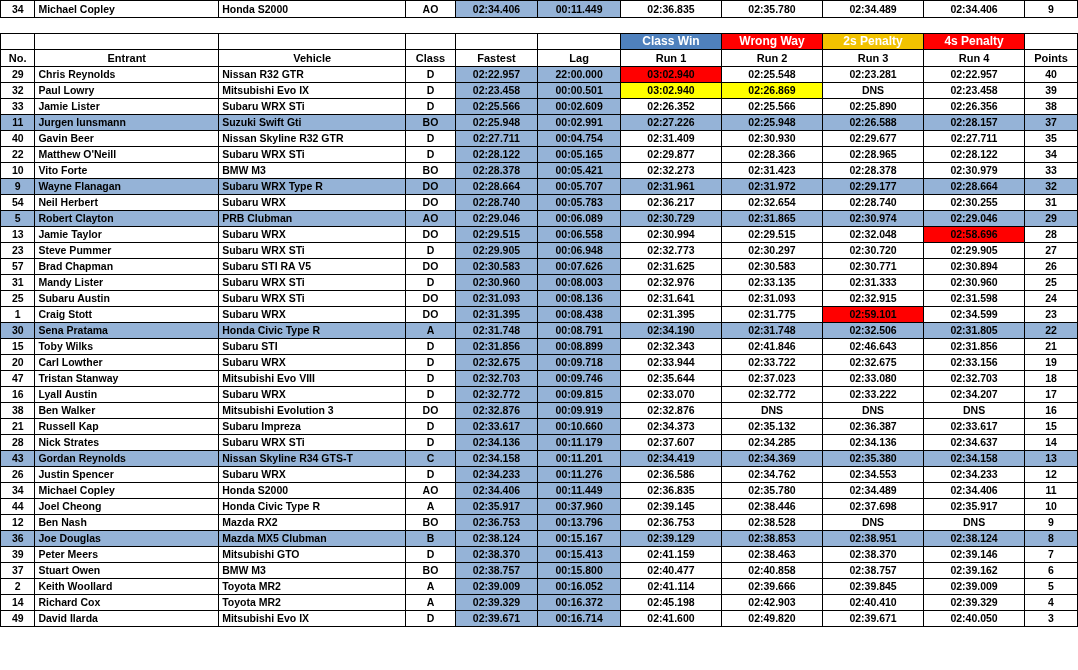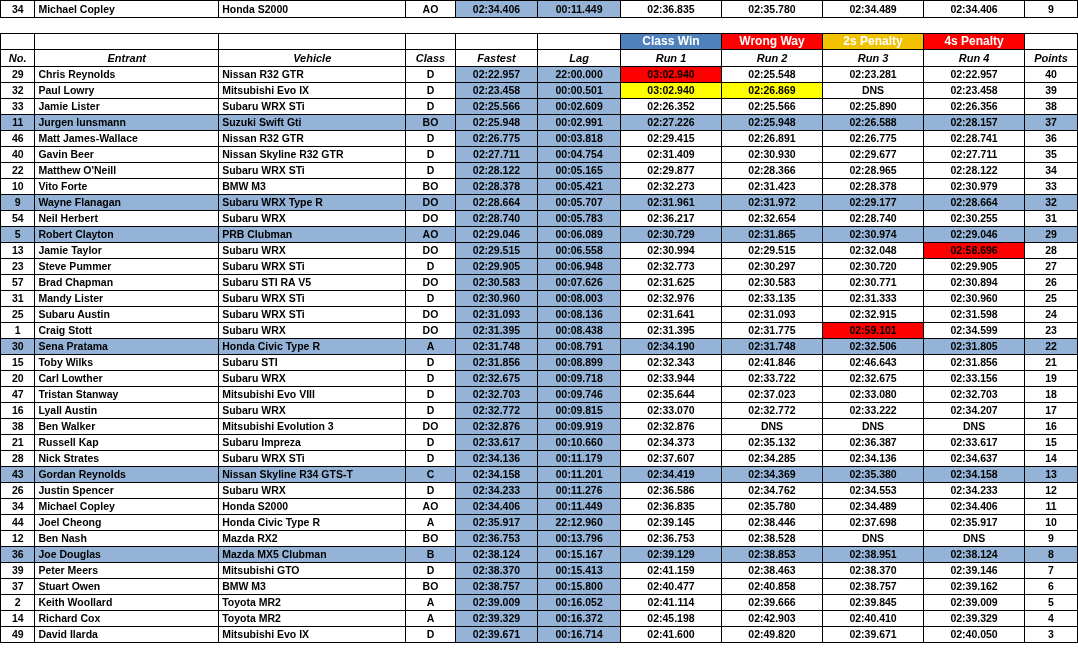--- a/index.html
+++ b/index.html
@@ -71,21 +71,20 @@
   .lg-4s        { background: #ff0000; }
 
   
   .hdr td {
     text-align: center;
     background: #ffffff;
     font-weight: bold;
     font-size: 11px;
     height: 16px;
     line-height: 16px;
-    font-style: italic;
   }
 
   
   .hl-blue   { background: #95b3d7; }
   .hl-red    { background: #ff0000; }
   .hl-yellow { background: #ffff00; }
   .row-blue td { background: #95b3d7; }
 
   .nb { border: none; background: #ffffff; }
 </style>
@@ -211,33 +210,20 @@
           <td class="center">BO</td>
           <td class="center">02:25.948</td>
           <td class="center">00:02.991</td>
           <td class="center">02:27.226</td>
           <td class="center">02:25.948</td>
           <td class="center">02:26.588</td>
           <td class="center">02:28.157</td>
           <td class="center">37</td>
         </tr>
         <tr>
-          <td class="center">46</td>
-          <td class="left">Matt James-Wallace</td>
-          <td class="left">Nissan R32 GTR</td>
-          <td class="center">D</td>
-          <td class="center hl-blue">02:26.775</td>
-          <td class="center hl-blue">00:03.818</td>
-          <td class="center">02:29.415</td>
-          <td class="center">02:26.891</td>
-          <td class="center">02:26.775</td>
-          <td class="center">02:28.741</td>
-          <td class="center">36</td>
-        </tr>
-        <tr>
           <td class="center">40</td>
           <td class="left">Gavin Beer</td>
           <td class="left">Nissan Skyline R32 GTR</td>
           <td class="center">D</td>
           <td class="center hl-blue">02:27.711</td>
           <td class="center hl-blue">00:04.754</td>
           <td class="center">02:31.409</td>
           <td class="center">02:30.930</td>
           <td class="center">02:29.677</td>
           <td class="center">02:27.711</td>
@@ -528,21 +514,21 @@
           <td class="center">02:34.489</td>
           <td class="center">02:34.406</td>
           <td class="center">11</td>
         </tr>
         <tr>
           <td class="center">44</td>
           <td class="left">Joel Cheong</td>
           <td class="left">Honda Civic Type R</td>
           <td class="center">A</td>
           <td class="center hl-blue">02:35.917</td>
-          <td class="center hl-blue">22:12.960</td>
+          <td class="center hl-blue">00:37.960</td>
           <td class="center">02:39.145</td>
           <td class="center">02:38.446</td>
           <td class="center">02:37.698</td>
           <td class="center">02:35.917</td>
           <td class="center">10</td>
         </tr>
         <tr>
           <td class="center">12</td>
           <td class="left">Ben Nash</td>
           <td class="left">Mazda RX2</td>

